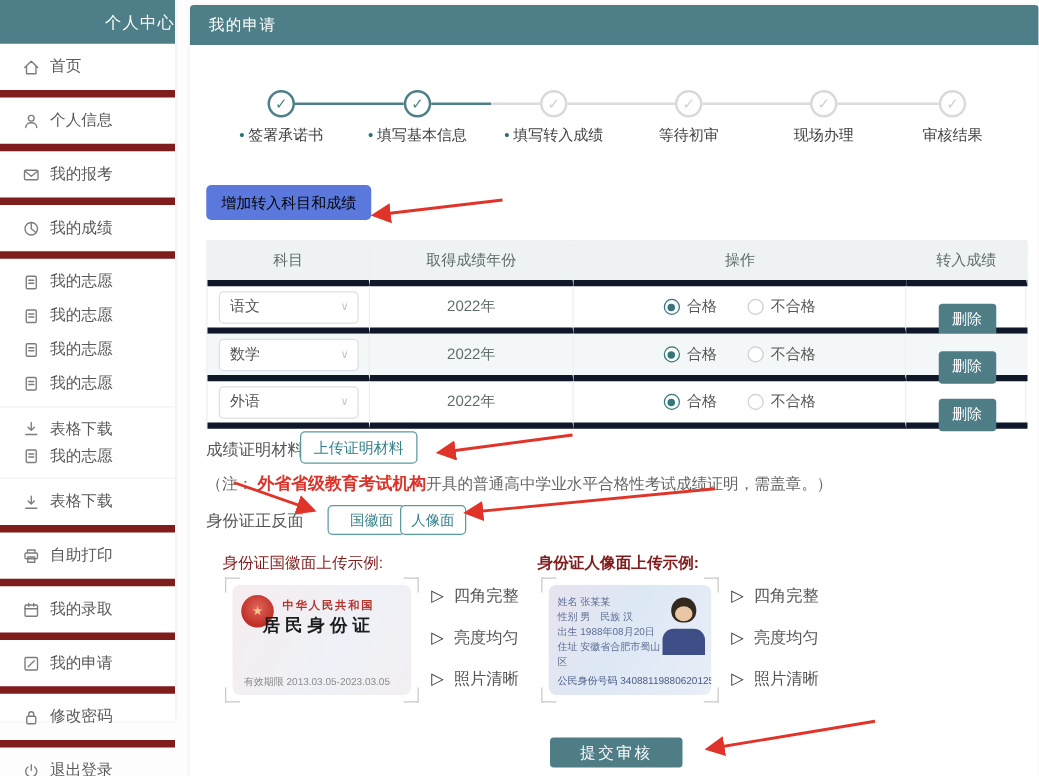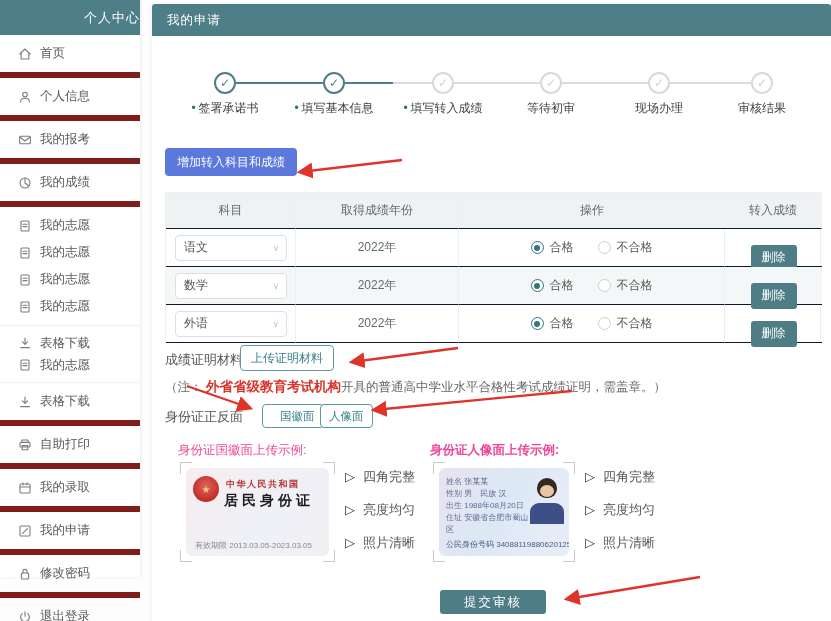--- a/index.html
+++ b/index.html
@@ -33,25 +33,25 @@
   .step-circle{position:absolute;top:68px;width:22px;height:22px;border-radius:50%;
                border:2px solid #d9d9d9;background:#fff;color:#cfcfcf;z-index:2;
                display:flex;align-items:center;justify-content:center;font-size:12px;box-sizing:border-box;}
   .step-circle.done{border-color:#4e7f88;color:#4e7f88;}
   .step-line{position:absolute;top:78px;height:2px;background:#dcdcdc;z-index:1;}
   .step-label{position:absolute;top:96px;width:110px;text-align:center;font-size:12px;color:#3f3f3f;}
   .bullet{color:#2f6e74;margin-right:3px;font-size:12px;}
 
   
   .btn-add{position:absolute;left:13px;top:144px;height:28px;padding:0 12px;background:#5b78dd;
-           border:none;border-radius:4px;color:#ffffff;font-size:12px;cursor:pointer;}
+           border:none;border-radius:4px;color:#000000;font-size:12px;cursor:pointer;}
   .tbl{position:absolute;left:13px;top:188px;width:656px;display:grid;
        grid-template-columns:130px 163px 266px 97px;border:1px solid #edf0f0;border-bottom:none;box-sizing:border-box;}
   .tc{display:flex;align-items:center;justify-content:center;height:38px;
-      border-bottom:1px solid #0f172a;border-right:1px solid #edf0f0;font-size:12px;color:#5f6b6b;box-sizing:border-box;}
+      border-bottom:5px solid #0f172a;border-right:1px solid #edf0f0;font-size:12px;color:#5f6b6b;box-sizing:border-box;}
   .tc.hdr{height:36px;background:#eef2f2;}
   .tc.last{border-right:none;}
   .tc.subj{justify-content:flex-start;padding-left:9px;}
   .tc.stripe{background:#f4f7f7;}
   .select{position:relative;width:112px;height:26px;border:1px solid #dcdfe6;border-radius:4px;
           background:#fff;display:flex;align-items:center;padding-left:8px;font-size:12px;color:#555;
           box-sizing:border-box;cursor:pointer;}
   .select .chev{position:absolute;right:7px;color:#c0c4cc;font-size:9px;}
   .radio{width:13px;height:13px;border-radius:50%;border:1px solid #ccd0d0;background:#fff;
          position:relative;flex:none;cursor:pointer;box-sizing:border-box;}
@@ -65,35 +65,35 @@
 
   
   .inline-label{position:absolute;font-size:13px;color:#555;}
   .btn-outline{position:absolute;height:26px;padding:0 10px;background:#fff;border:1px solid #5b9aa0;
                border-radius:4px;color:#35818a;font-size:12px;display:inline-flex;align-items:center;cursor:pointer;}
   .btn-outline.sm{height:24px;padding:0 8px;font-size:11.5px;}
   .note{position:absolute;left:13px;top:374px;width:650px;font-size:12.5px;color:#666;}
   .note b{font-size:13.5px;color:#d9342b;}
 
   
-  .ex-title{position:absolute;top:438px;font-size:12.5px;color:#ec4899;}
+  .ex-title{position:absolute;top:438px;font-size:12.5px;color:#7f1d1d;}
   .bracket-box{position:absolute;top:458px;height:100px;}
   .corner{position:absolute;width:11px;height:11px;border:0 solid #c9c9c9;}
   .c-tl{left:0;top:0;border-left-width:1px;border-top-width:1px;}
   .c-tr{right:0;top:0;border-right-width:1px;border-top-width:1px;}
   .c-bl{left:0;bottom:0;border-left-width:1px;border-bottom-width:1px;}
   .c-br{right:0;bottom:0;border-right-width:1px;border-bottom-width:1px;}
   .idcard{position:absolute;left:6px;top:6px;right:6px;bottom:6px;border-radius:6px;overflow:hidden;}
   .idcard.back{background:linear-gradient(120deg,#f6edf0,#eef1f7 60%,#f3eff2);}
   .idcard.front{background:linear-gradient(120deg,#e8e3ef,#dde8f5 45%,#e9eef7);}
   .emblem{position:absolute;left:7px;top:8px;width:26px;height:26px;border-radius:50%;
           background:radial-gradient(circle at 50% 40%,#e0655c,#c23229 65%,#a8231d);
           display:flex;align-items:center;justify-content:center;color:#f0c78c;font-size:10px;}
   .card-country{position:absolute;left:40px;top:10px;font-size:9px;font-weight:bold;color:#b5342e;letter-spacing:1.5px;white-space:nowrap;}
-  .card-docname{position:absolute;left:38px;top:24px;font-size:14px;font-weight:bold;color:#1c1c1c;letter-spacing:4px;white-space:nowrap;}
+  .card-docname{position:absolute;left:24px;top:24px;font-size:14px;font-weight:bold;color:#1c1c1c;letter-spacing:4px;white-space:nowrap;}
   .card-small{position:absolute;left:9px;font-size:8px;color:#8a8a8a;white-space:nowrap;}
   .front-lines{position:absolute;left:7px;top:8px;width:84px;font-size:8px;line-height:12px;color:#5d6e95;}
   .front-id{position:absolute;left:7px;bottom:6px;font-size:8px;color:#4a5b84;white-space:nowrap;}
   .avatar{position:absolute;right:5px;top:10px;width:34px;height:46px;}
   .avatar .hair{position:absolute;top:0;left:7px;width:20px;height:20px;border-radius:50% 50% 45% 45%;background:#34291f;}
   .avatar .face{position:absolute;top:7px;left:10px;width:14px;height:12px;border-radius:50%;background:#eac7a4;}
   .avatar .torso{position:absolute;bottom:0;left:0;width:34px;height:21px;border-radius:9px 9px 0 0;background:#3e4e86;}
   .checklist{position:absolute;top:462px;display:flex;flex-direction:column;gap:12px;}
   .chk-item{display:flex;align-items:center;gap:8px;height:21px;}
   .tri{font-size:13px;color:#333;}

